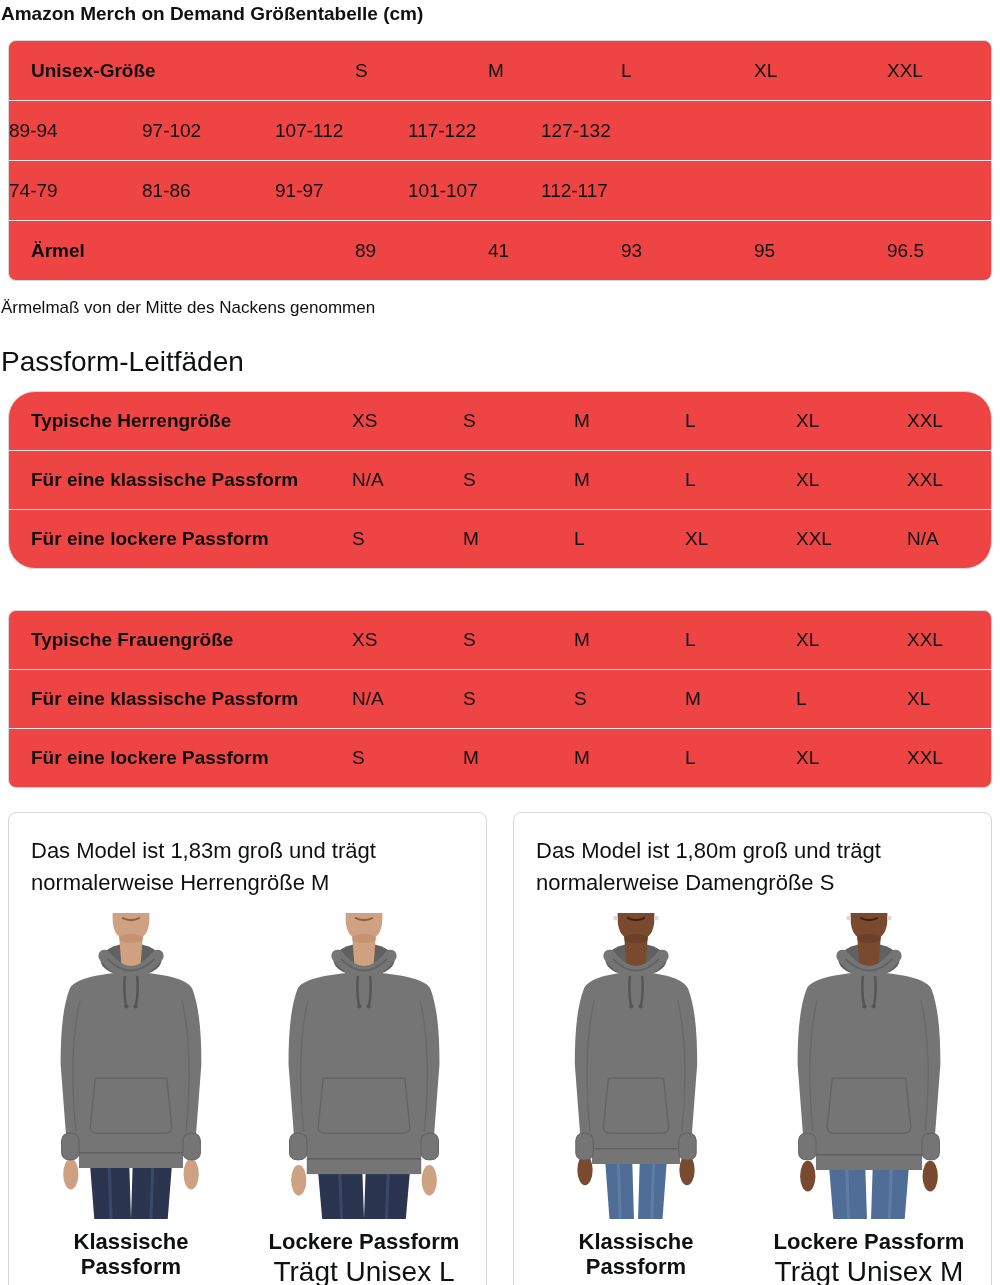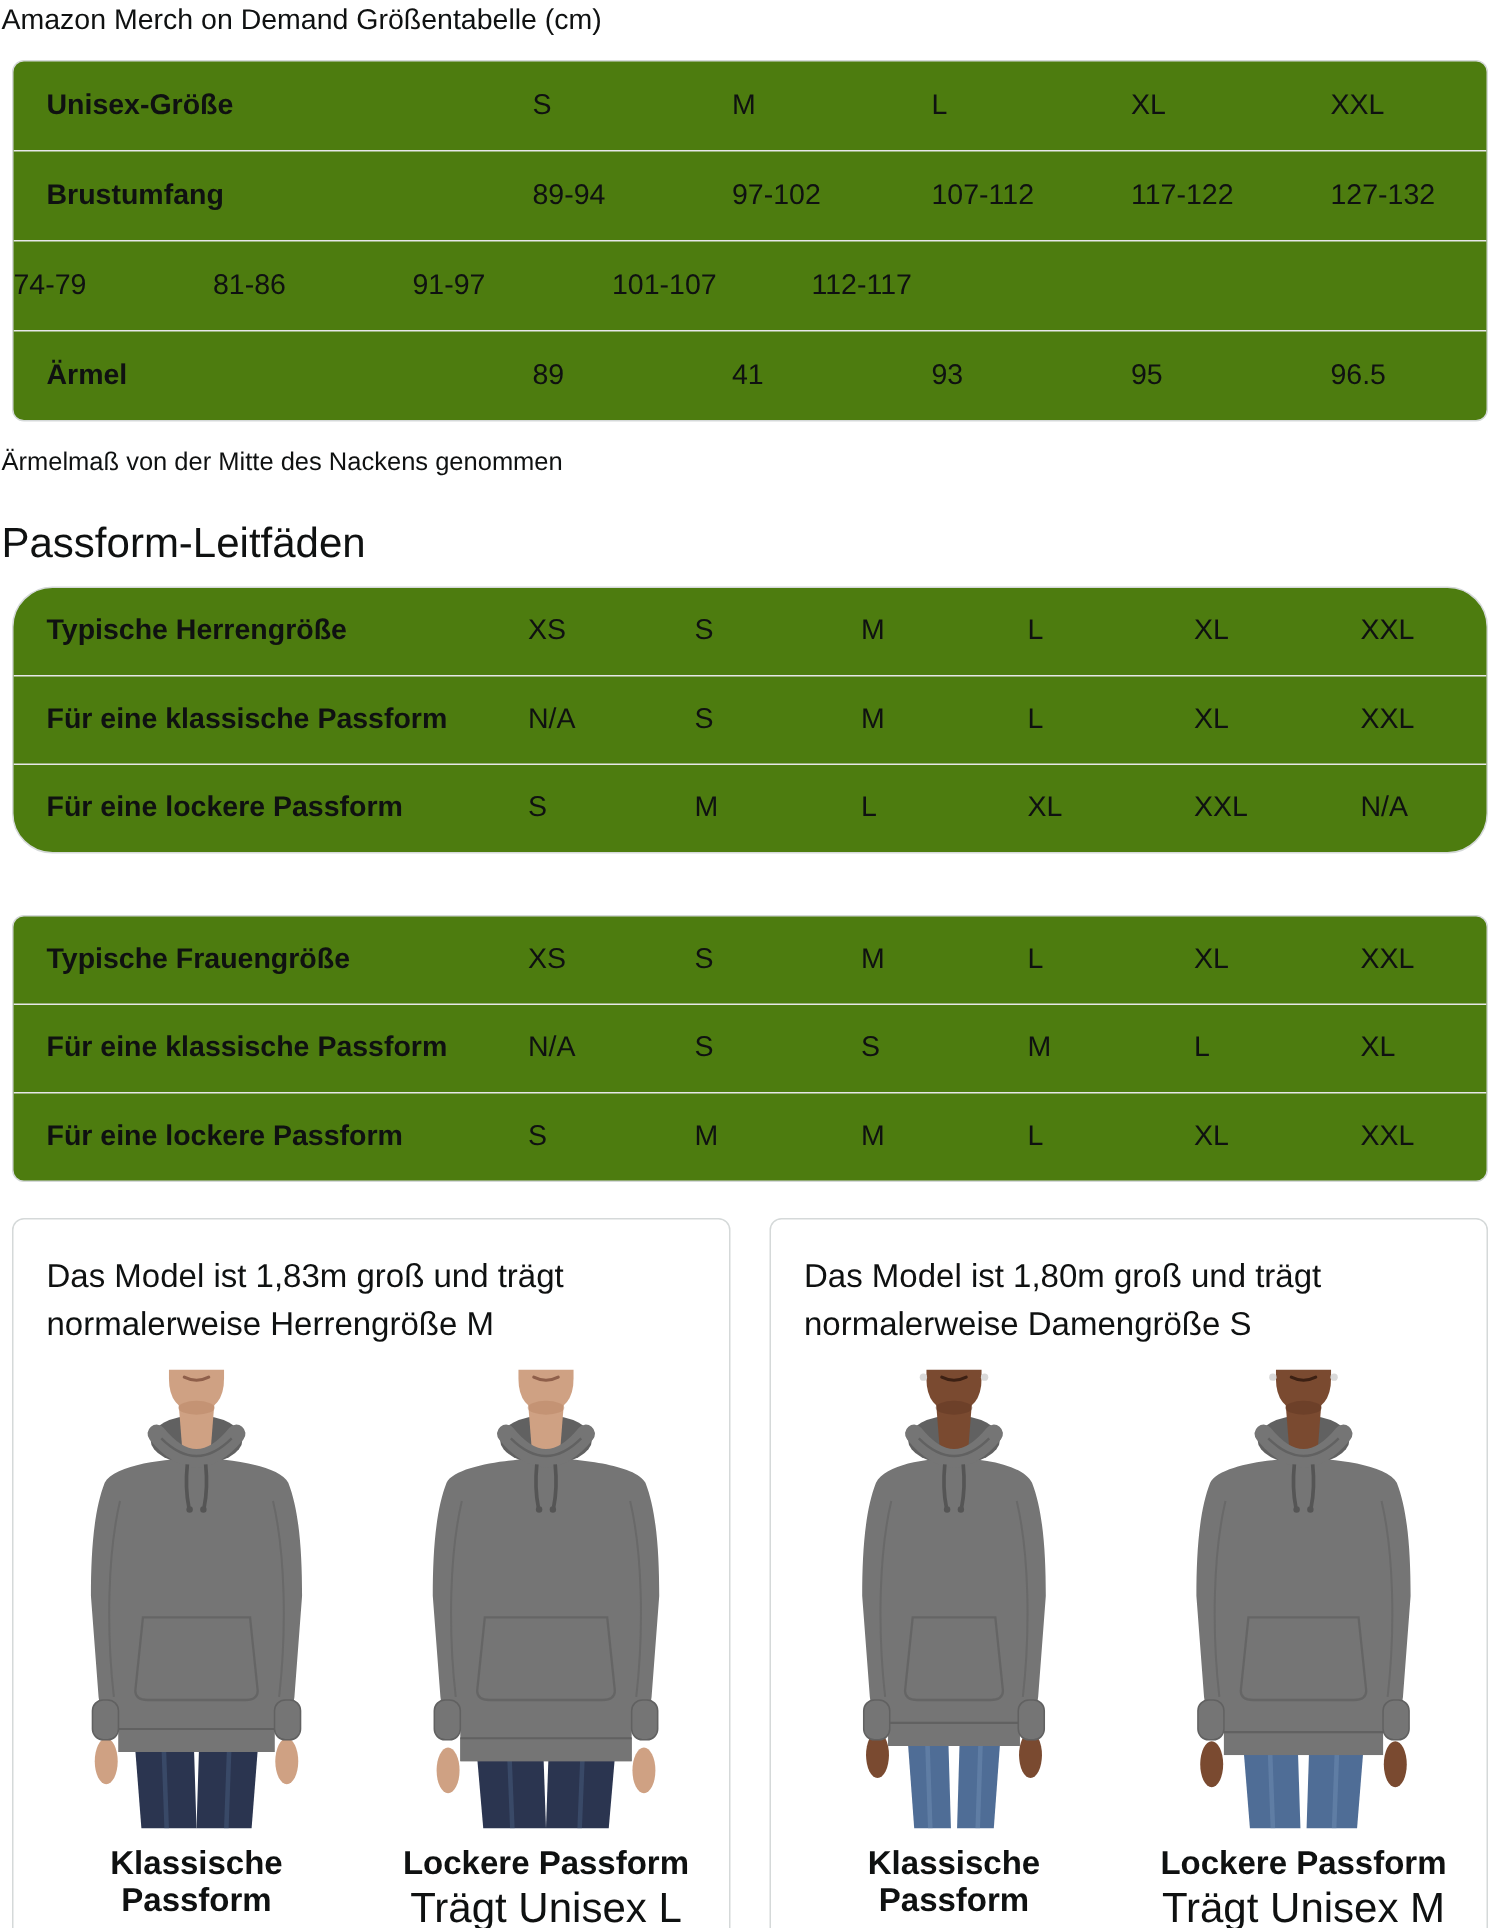--- a/index.html
+++ b/index.html
@@ -1,19 +1,19 @@
 <!DOCTYPE html>
 <html><head>
 <meta charset="utf-8">
 <style>
   html,body{margin:0;padding:0;background:#fff;}
   body{width:1000px;font-family:"Liberation Sans","DejaVu Sans",sans-serif;color:#0f1111;}
   .page{padding-top:2px;}
-  .title{font-size:19px;font-weight:400;margin:0 0 0 1px;line-height:24px;}
-  .tbl{border:1px solid #d5d9d9;border-radius:8px;margin:14px 8px 0;overflow:hidden;background:#4d7c0f;}
+  .title{font-size:19px;font-weight:700;margin:0 0 0 1px;line-height:24px;}
+  .tbl{border:1px solid #d5d9d9;border-radius:8px;margin:14px 8px 0;overflow:hidden;background:#ef4444;}
   .row{display:flex;align-items:center;}
   .row + .row{border-top:1px solid #e7e7e7;}
   .t1 .row{height:59px;}
   .t2 .row{height:58px;}
   .lbl{flex:0 0 324px;padding-left:22px;font-weight:700;font-size:19px;white-space:nowrap;}
   .t2 .lbl{flex-basis:321px;}
   .val{font-size:19px;white-space:nowrap;}
   .t1 .val{flex:0 0 133px;}
   .t1 .val:last-child{flex:1 1 auto;}
   .t2 .val{flex:0 0 111px;}
@@ -42,21 +42,20 @@
   <div class="tbl t1">
     <div class="row">
       <div class="lbl">Unisex-Größe</div>
       <div class="val">S</div>
       <div class="val">M</div>
       <div class="val">L</div>
       <div class="val">XL</div>
       <div class="val">XXL</div>
     </div>
     <div class="row">
-      <div class="lbl">Brustumfang</div>
       <div class="val">89-94</div>
       <div class="val">97-102</div>
       <div class="val">107-112</div>
       <div class="val">117-122</div>
       <div class="val">127-132</div>
     </div>
     <div class="row">
       <div class="val">74-79</div>
       <div class="val">81-86</div>
       <div class="val">91-97</div>

